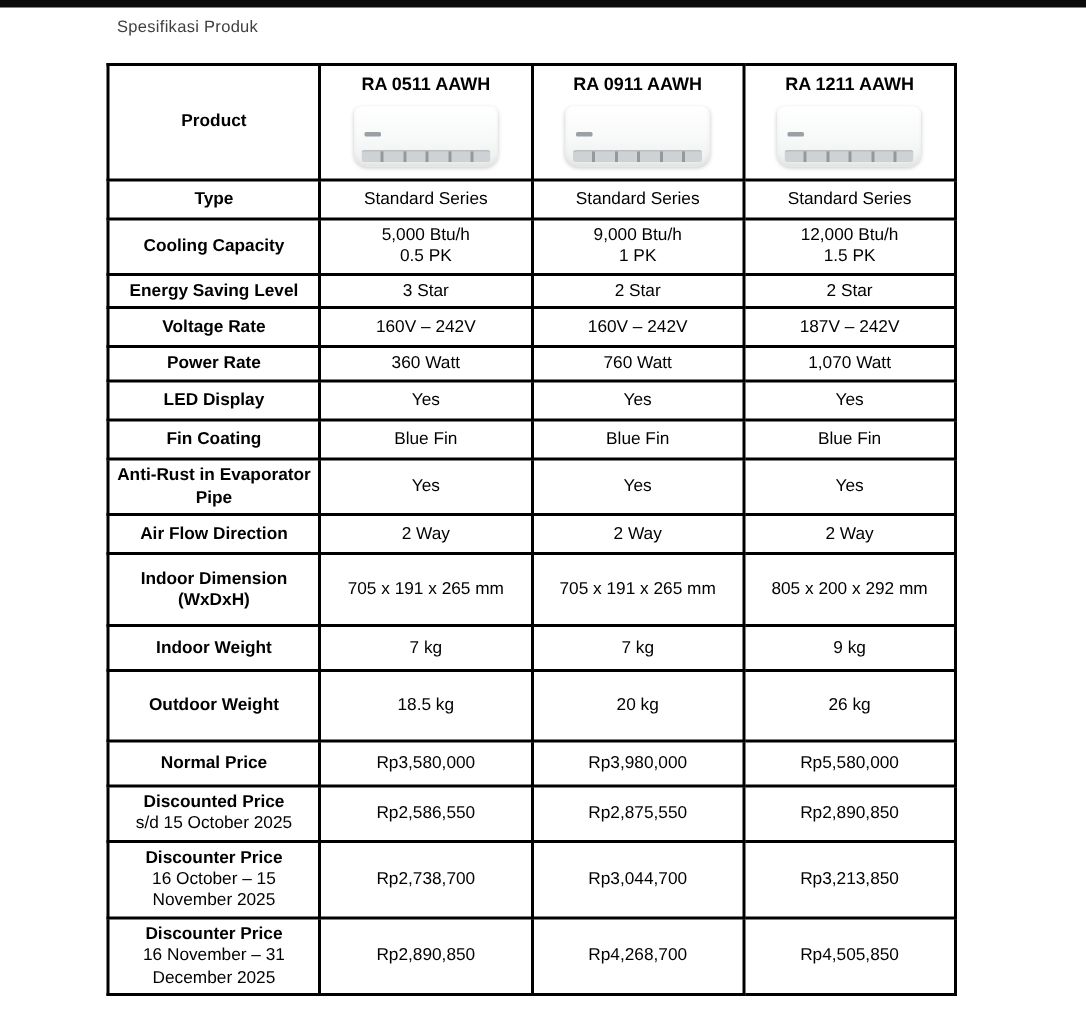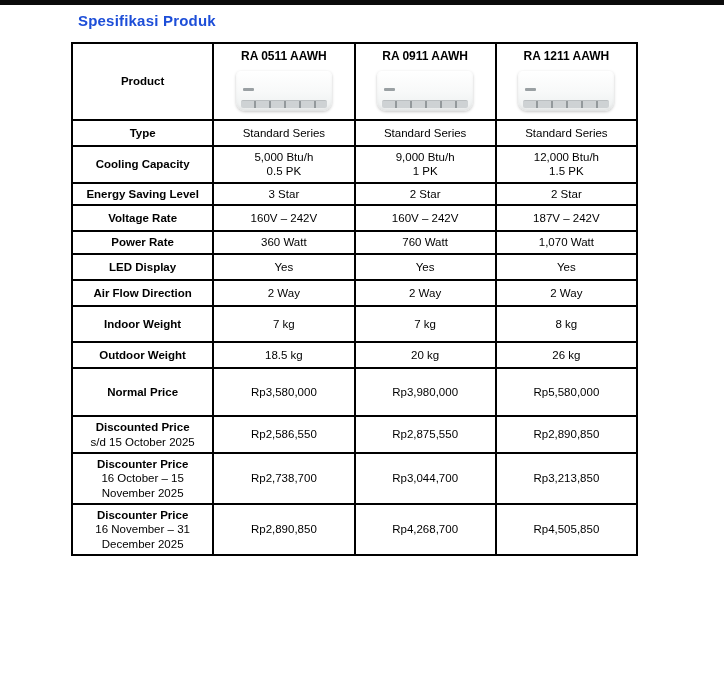--- a/index.html
+++ b/index.html
@@ -10,21 +10,21 @@
     color: #000;
     overflow: hidden;
   }
   .top-bar {
     position: absolute; top: 0; left: 0;
     width: 724px; height: 5px;
     background: #0b0b0b;
   }
   .page-title {
     position: absolute; top: 12px; left: 78px;
-    font-size: 15px; font-weight: bold; color: #1d4ed8;
+    font-size: 11px; font-weight: normal; color: #404040;
     letter-spacing: 0.2px;
   }
   table.spec {
     position: absolute; top: 42px; left: 71px;
     width: 567px;
     border-collapse: collapse;
     table-layout: fixed;
   }
   table.spec td {
     border: 2px solid #000;
@@ -171,41 +171,68 @@
   <tr>
     <td class="label-cell">
       <span>LED Display</span>
       
     </td>
     <td class="value-cell">Yes</td>
     <td class="value-cell">Yes</td>
     <td class="value-cell">Yes</td>
   </tr>
 
-
+  <tr>
+    <td class="label-cell">
+      <span>Fin Coating</span>
+      
+    </td>
+    <td class="value-cell">Blue Fin</td>
+    <td class="value-cell">Blue Fin</td>
+    <td class="value-cell">Blue Fin</td>
+  </tr>
+
+  <tr>
+    <td class="label-cell">
+      <span>Anti-Rust in Evaporator Pipe</span>
+      
+    </td>
+    <td class="value-cell">Yes</td>
+    <td class="value-cell">Yes</td>
+    <td class="value-cell">Yes</td>
+  </tr>
 
   <tr>
     <td class="label-cell">
       <span>Air Flow Direction</span>
       
     </td>
     <td class="value-cell">2 Way</td>
     <td class="value-cell">2 Way</td>
     <td class="value-cell">2 Way</td>
   </tr>
 
+  <tr>
+    <td class="label-cell">
+      <span>Indoor Dimension (WxDxH)</span>
+      
+    </td>
+    <td class="value-cell">705 x 191 x 265 mm</td>
+    <td class="value-cell">705 x 191 x 265 mm</td>
+    <td class="value-cell">805 x 200 x 292 mm</td>
+  </tr>
 
   <tr>
     <td class="label-cell">
       <span>Indoor Weight</span>
       
     </td>
     <td class="value-cell">7 kg</td>
     <td class="value-cell">7 kg</td>
-    <td class="value-cell">8 kg</td>
+    <td class="value-cell">9 kg</td>
   </tr>
 
 
   <tr>
     <td class="label-cell">
       <span>Outdoor Weight</span>
       
     </td>
     <td class="value-cell">18.5 kg</td>
     <td class="value-cell">20 kg</td>

